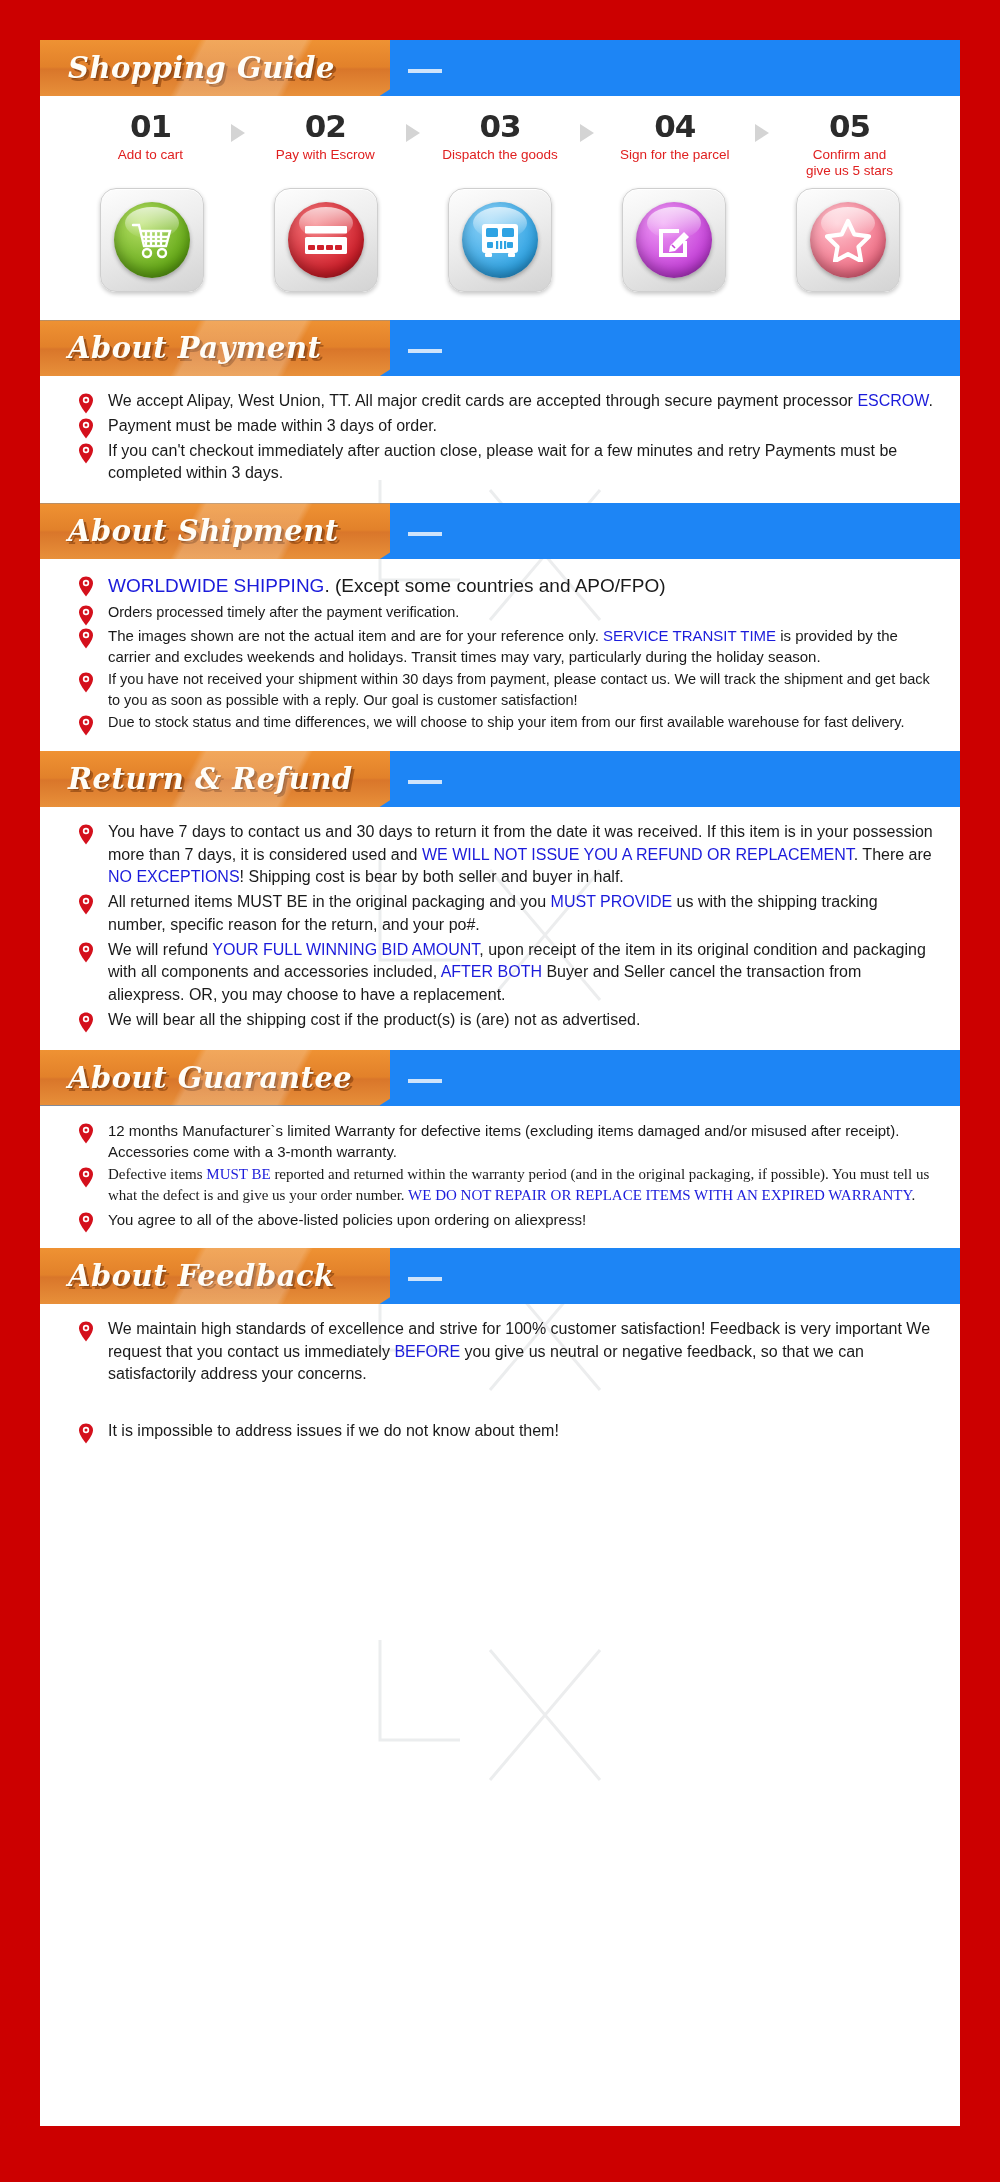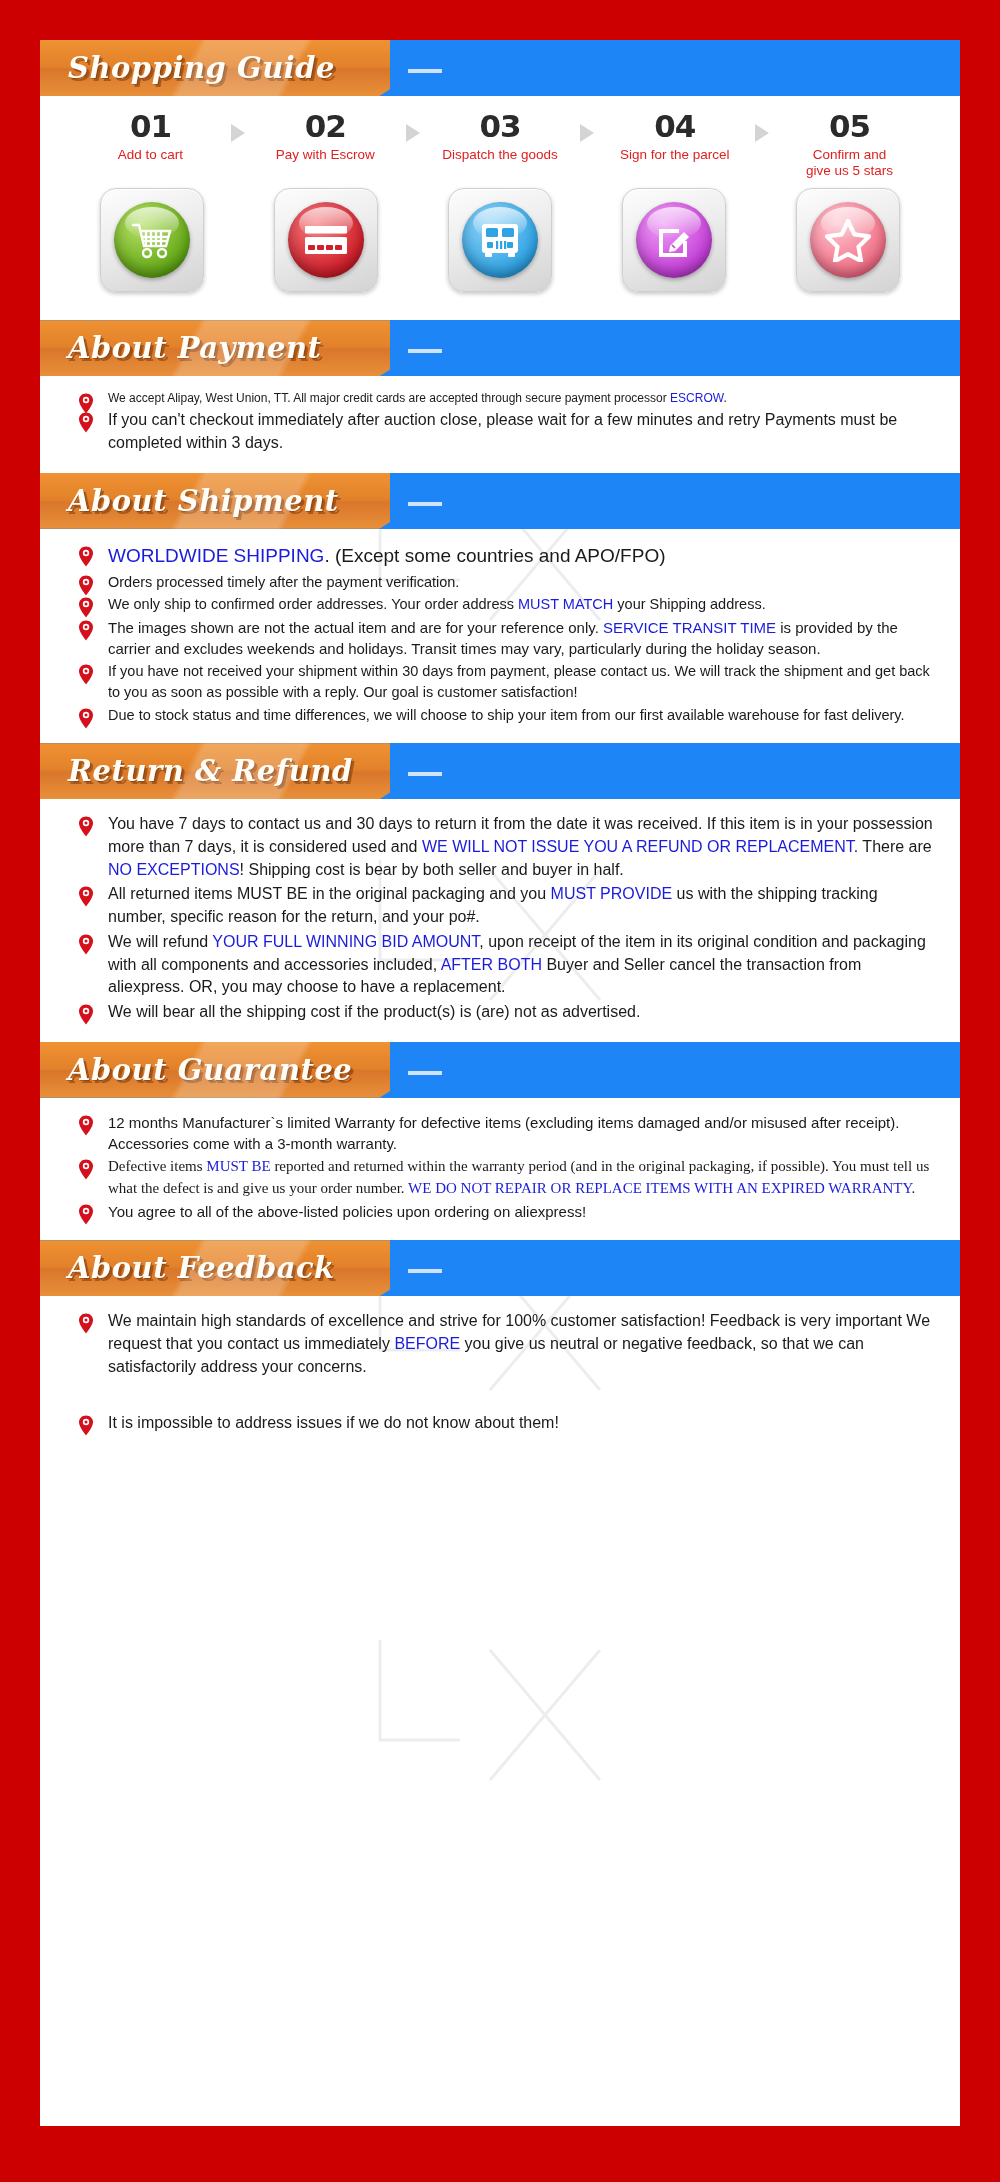--- a/index.html
+++ b/index.html
@@ -321,25 +321,30 @@
     </div>
 
     <div class="banner">
       <div class="banner-left">
         <span class="banner-title">About Payment</span>
       </div>
       <span class="banner-dash"></span>
     </div>
     <div class="content">
       <ul class="bullet-list">
-          <li class="bullet" style="font-size: 12px;"><svg class="pin" viewBox="0 0 16 21">
+          <li class="bullet" style="font-size: 16px;"><svg class="pin" viewBox="0 0 16 21">
               <path d="M8 0.6C4 0.6 1 3.5 1 7.3c0 5 7 13.1 7 13.1s7-8.1 7-13.1C15 3.5 12 .6 8 .6z" fill="#d4101c"></path>
               <circle cx="8" cy="7" r="3.2" fill="#ffffff"></circle>
               <circle cx="8" cy="7" r="1.5" fill="#d4101c"></circle>
             </svg><span>We accept Alipay, West Union, TT. All major credit cards are accepted through secure payment processor </span><span class="hl">ESCROW</span><span>.</span></li>
+          <li class="bullet" style="font-size: 16px;"><svg class="pin" viewBox="0 0 16 21">
+              <path d="M8 0.6C4 0.6 1 3.5 1 7.3c0 5 7 13.1 7 13.1s7-8.1 7-13.1C15 3.5 12 .6 8 .6z" fill="#d4101c"></path>
+              <circle cx="8" cy="7" r="3.2" fill="#ffffff"></circle>
+              <circle cx="8" cy="7" r="1.5" fill="#d4101c"></circle>
+            </svg><span>Payment must be made within 3 days of order.</span></li>
           <li class="bullet" style="font-size: 16px;"><svg class="pin" viewBox="0 0 16 21">
               <path d="M8 0.6C4 0.6 1 3.5 1 7.3c0 5 7 13.1 7 13.1s7-8.1 7-13.1C15 3.5 12 .6 8 .6z" fill="#d4101c"></path>
               <circle cx="8" cy="7" r="3.2" fill="#ffffff"></circle>
               <circle cx="8" cy="7" r="1.5" fill="#d4101c"></circle>
             </svg><span>If you can't checkout immediately after auction close, please wait for a few minutes and retry Payments must be completed within 3 days.</span></li>
         </ul>
     </div>
 
     <div class="banner">
       <div class="banner-left">
@@ -352,25 +357,20 @@
           <li class="bullet" style="font-size: 19px;"><svg class="pin" viewBox="0 0 16 21">
               <path d="M8 0.6C4 0.6 1 3.5 1 7.3c0 5 7 13.1 7 13.1s7-8.1 7-13.1C15 3.5 12 .6 8 .6z" fill="#d4101c"></path>
               <circle cx="8" cy="7" r="3.2" fill="#ffffff"></circle>
               <circle cx="8" cy="7" r="1.5" fill="#d4101c"></circle>
             </svg><span class="hl">WORLDWIDE SHIPPING</span><span>. (Except some countries and APO/FPO)</span></li>
           <li class="bullet" style="font-size: 14.5px;"><svg class="pin" viewBox="0 0 16 21">
               <path d="M8 0.6C4 0.6 1 3.5 1 7.3c0 5 7 13.1 7 13.1s7-8.1 7-13.1C15 3.5 12 .6 8 .6z" fill="#d4101c"></path>
               <circle cx="8" cy="7" r="3.2" fill="#ffffff"></circle>
               <circle cx="8" cy="7" r="1.5" fill="#d4101c"></circle>
             </svg><span>Orders processed timely after the payment verification.</span></li>
-          <li class="bullet" style="font-size: 14.5px;"><svg class="pin" viewBox="0 0 16 21">
-              <path d="M8 0.6C4 0.6 1 3.5 1 7.3c0 5 7 13.1 7 13.1s7-8.1 7-13.1C15 3.5 12 .6 8 .6z" fill="#d4101c"></path>
-              <circle cx="8" cy="7" r="3.2" fill="#ffffff"></circle>
-              <circle cx="8" cy="7" r="1.5" fill="#d4101c"></circle>
-            </svg><span>We only ship to confirmed order addresses. Your order address </span><span class="hl">MUST MATCH</span><span> your Shipping address.</span></li>
           <li class="bullet" style="font-size: 15px;"><svg class="pin" viewBox="0 0 16 21">
               <path d="M8 0.6C4 0.6 1 3.5 1 7.3c0 5 7 13.1 7 13.1s7-8.1 7-13.1C15 3.5 12 .6 8 .6z" fill="#d4101c"></path>
               <circle cx="8" cy="7" r="3.2" fill="#ffffff"></circle>
               <circle cx="8" cy="7" r="1.5" fill="#d4101c"></circle>
             </svg><span>The images shown are not the actual item and are for your reference only. </span><span class="hl">SERVICE TRANSIT TIME</span><span> is provided by the carrier and excludes weekends and holidays. Transit times may vary, particularly during the holiday season.</span></li>
           <li class="bullet" style="font-size: 14.5px;"><svg class="pin" viewBox="0 0 16 21">
               <path d="M8 0.6C4 0.6 1 3.5 1 7.3c0 5 7 13.1 7 13.1s7-8.1 7-13.1C15 3.5 12 .6 8 .6z" fill="#d4101c"></path>
               <circle cx="8" cy="7" r="3.2" fill="#ffffff"></circle>
               <circle cx="8" cy="7" r="1.5" fill="#d4101c"></circle>
             </svg><span>If you have not received your shipment within 30 days from payment, please contact us. We will track the shipment and get back to you as soon as possible with a reply. Our goal is customer satisfaction!</span></li>

